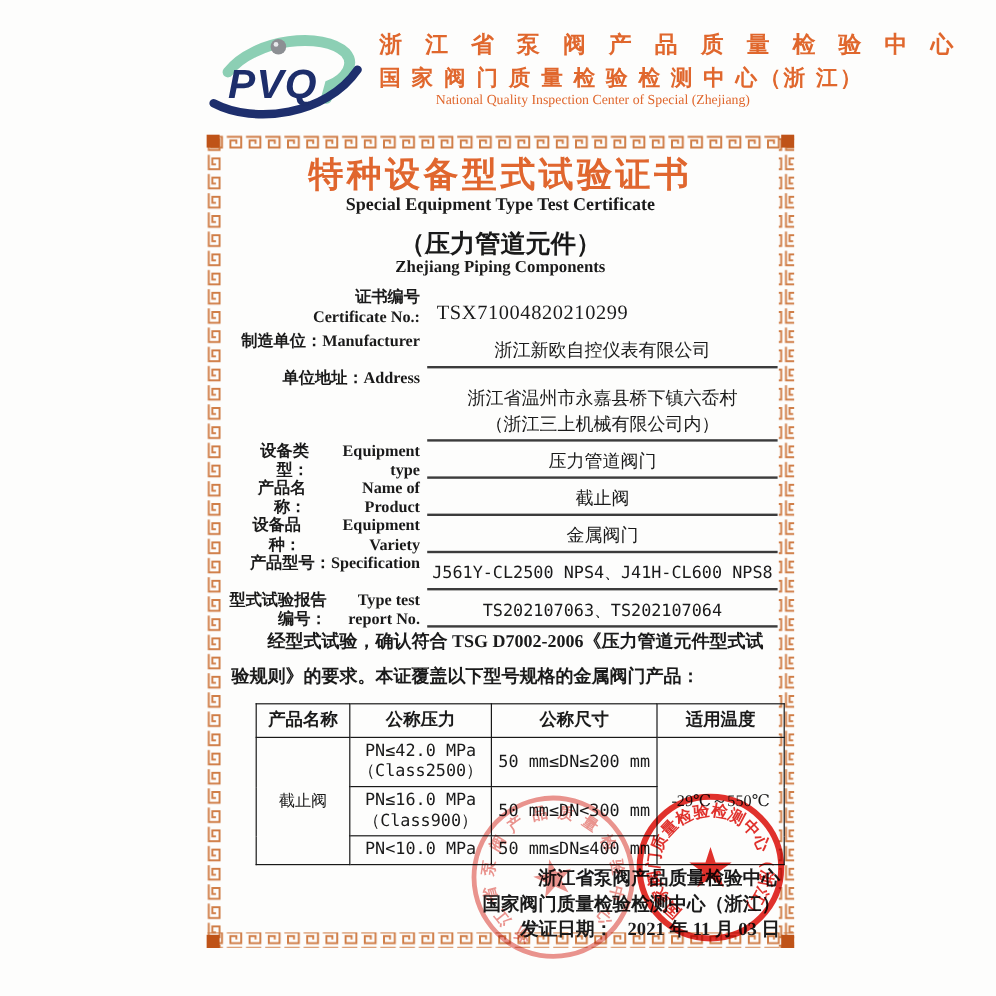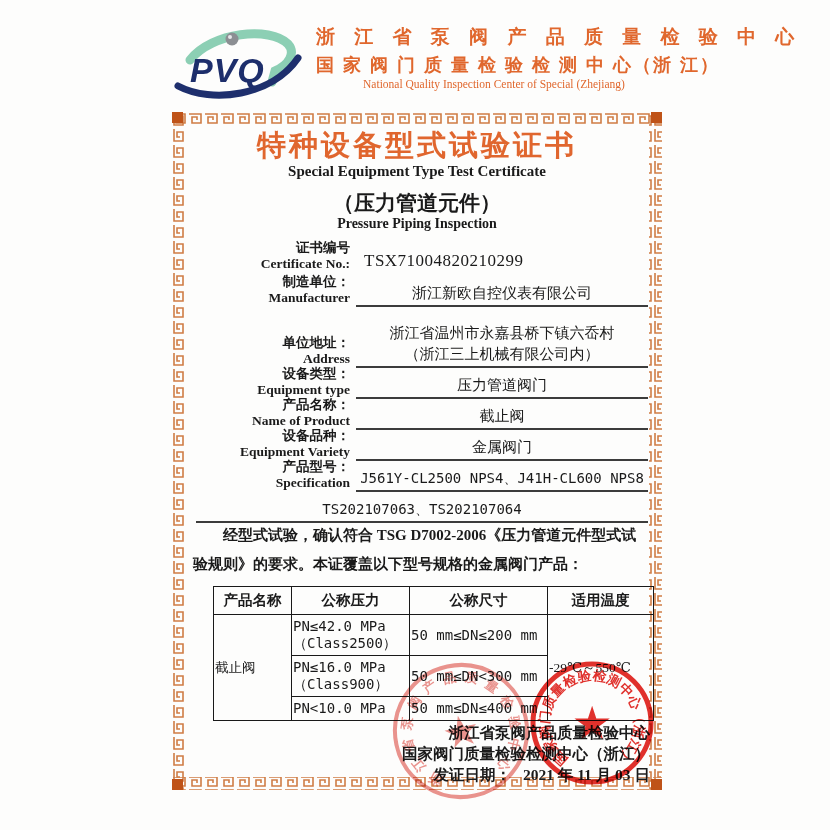--- a/index.html
+++ b/index.html
@@ -35,34 +35,34 @@
   
   .cert-row{position:absolute;left:190px;top:240px;width:458px;display:flex;z-index:2;}
   .cert-label{width:160px;text-align:right;font-weight:bold;font-size:13.5px;line-height:16px;}
   .cert-value{flex:1;padding-left:14px;font-size:17px;letter-spacing:.5px;
               display:flex;align-items:flex-end;padding-bottom:1px;}
 
   
   .fields{position:absolute;left:190px;top:276px;width:458px;z-index:2;}
   .frow{display:flex;height:31px;}
   .frow.tall{height:61px;}
-  .flabel{width:160px;display:flex;flex-direction:column;justify-content:flex-end;
+  .flabel{width:160px;display:flex;flex-direction:row;justify-content:flex-end;
           text-align:right;font-weight:bold;font-size:13.5px;line-height:15.5px;padding-bottom:2px;}
   .fvalue{flex:1;margin-left:6px;border-bottom:2px solid #3c3c3c;
           display:flex;flex-direction:column;justify-content:flex-end;align-items:center;
           font-size:15px;line-height:21px;padding-bottom:1px;}
   .mono{font-family:"DejaVu Sans Mono","Liberation Mono",monospace;font-size:14px;}
 
   
   .statement{position:absolute;left:193px;top:521px;width:452px;margin:0;z-index:2;
              font-size:15px;font-weight:bold;line-height:29px;text-indent:2em;}
 
   
   .ctable{position:absolute;left:213px;top:586px;width:440px;z-index:2;
-          border-collapse:collapse;table-layout:fixed;font-size:13.5px;}
+          border-collapse:collapse;table-layout:fixed;text-align:center;font-size:13.5px;}
   .ctable th,.ctable td{border:1.6px solid #191919;padding:1px 1px;line-height:17px;}
   .ctable th{height:25px;font-weight:600;font-size:14.5px;}
   .r1 td,.r2 td{height:38px;}
   .r3 td{height:21px;}
 
   
   .footer{position:absolute;right:180px;top:722px;z-index:3;text-align:right;
           font-size:15.5px;font-weight:bold;line-height:21px;white-space:nowrap;}
   .footer .gap{display:inline-block;width:12px;}
 
@@ -105,21 +105,21 @@
     <rect x="477" y="0" width="13" height="678" fill="url(#mv)"></rect>
     <rect x="0" y="0" width="11" height="11" fill="#bf5318"></rect>
     <rect x="479" y="0" width="11" height="11" fill="#bf5318"></rect>
     <rect x="0" y="667" width="11" height="11" fill="#bf5318"></rect>
     <rect x="479" y="667" width="11" height="11" fill="#bf5318"></rect>
   </svg>
 
   <div class="cline title-cn">特种设备型式试验证书</div>
   <div class="cline title-en">Special Equipment Type Test Certificate</div>
   <div class="cline sub-cn">（压力管道元件）</div>
-  <div class="cline sub-en">Pressure Piping Inspection</div>
+  <div class="cline sub-en">Zhejiang Piping Components</div>
 
   <div class="cert-row">
     <div class="cert-label">
       <div>证书编号</div>
       <div>Certificate No.:</div>
     </div>
     <div class="cert-value">TSX71004820210299</div>
   </div>
 
   <div class="fields">
@@ -179,20 +179,24 @@
       <div class="flabel">
         <div>产品型号：</div>
         <div>Specification</div>
       </div>
       <div class="fvalue">
           <span class="mono">J561Y-CL2500 NPS4、J41H-CL600 NPS8</span>
         </div>
     </div>
 
     <div class="frow">
+      <div class="flabel">
+        <div>型式试验报告编号：</div>
+        <div>Type test report No.</div>
+      </div>
       <div class="fvalue">
           <span class="mono">TS202107063、TS202107064</span>
         </div>
     </div>
 
   </div>
 
   <p class="statement">经型式试验，确认符合 TSG D7002-2006《压力管道元件型式试验规则》的要求。本证覆盖以下型号规格的金属阀门产品：</p>
 
   <table class="ctable">

